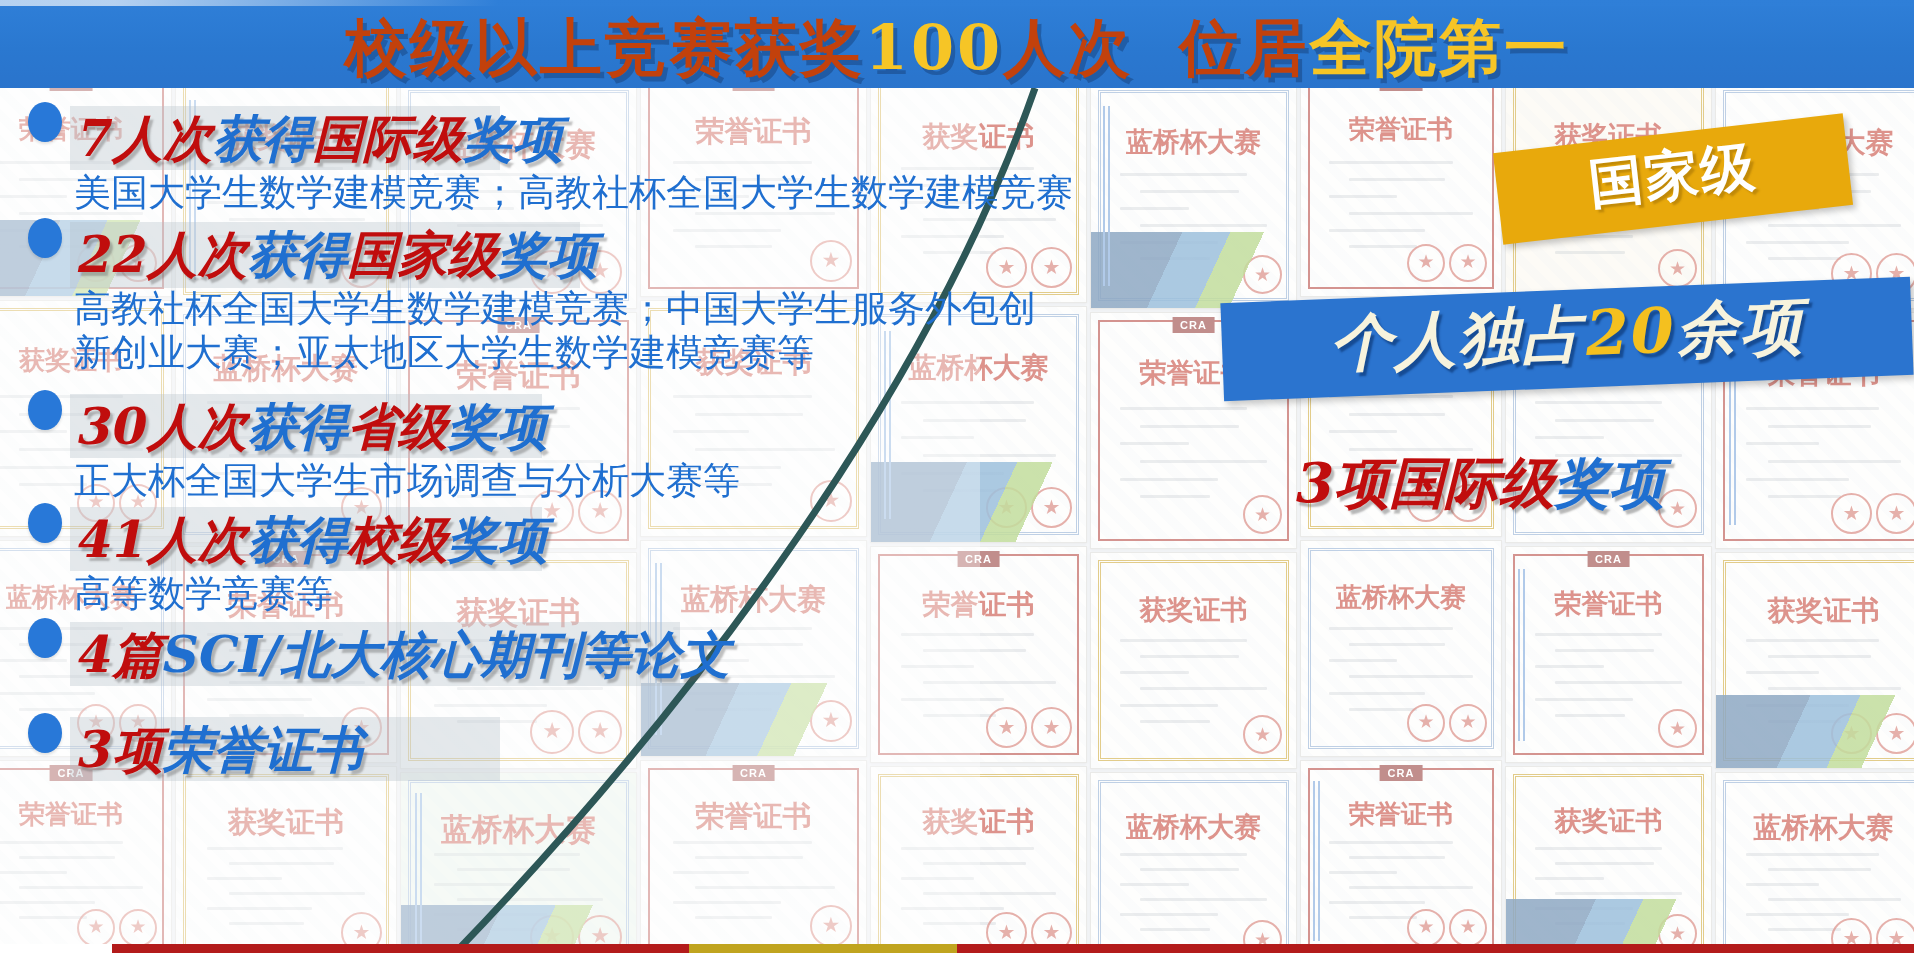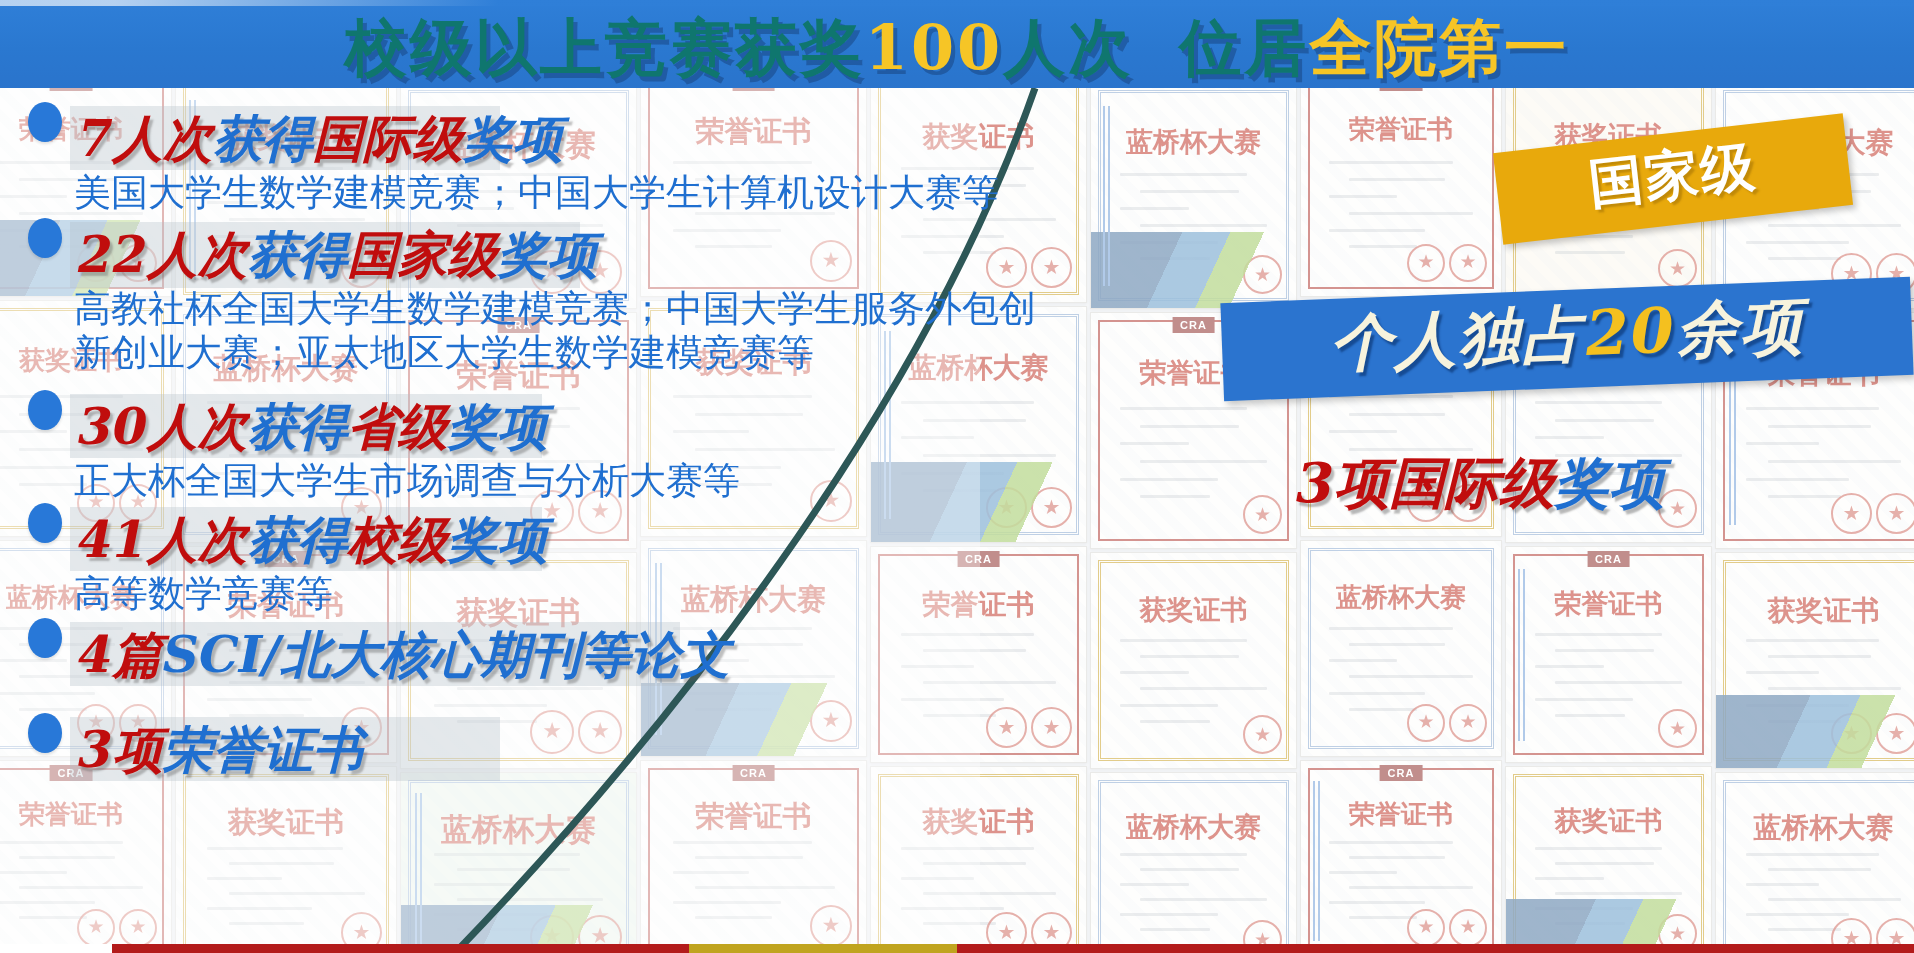--- a/index.html
+++ b/index.html
@@ -79,21 +79,21 @@
   }
   .header-title{
     position:absolute;left:0;right:0;top:10px;
     text-align:center;
     font-family:"DejaVu Serif","Liberation Serif",serif;
     font-weight:bold;font-size:62px;line-height:76px;
     letter-spacing:3px;
     white-space:nowrap;
   }
   .header-title span{display:inline-block;}
-  .hw{color:#0f766e;text-shadow:4px 5px 0 rgba(20,60,115,.45);}
+  .hw{color:#c2410c;text-shadow:4px 5px 0 rgba(20,60,115,.45);}
   .hy{color:#f6c526;text-shadow:4px 5px 0 rgba(20,60,115,.45);}
   .hgap{width:46px;}
 
   
   .curve{position:absolute;left:0;top:88px;width:1914px;height:865px;pointer-events:none;}
 
   
   .bottombar{
     position:absolute;left:0;bottom:0;width:1914px;height:9px;
     background:linear-gradient(90deg,#b31b1b 0 36%,#c0a41f 36% 50%,#b31b1b 50% 72%,#b31b1b 72% 100%);
@@ -666,21 +666,21 @@
   </div>
 
   <div class="left-list">
 
     <div class="row">
       <div class="bullet" style="left:28px;top:14px;"></div>
       <div class="hl-strip" style="left:70px;top:18px;width:430px;height:64px;"></div>
       <div class="big" style="left:78px;top:18px;font-size:50px;">
         <span class="r">7人次</span><span class="b">获得</span><span class="r">国际级</span><span class="b">奖项</span>
       </div>
-      <div class="sub" style="left:74px;top:80px;font-size:37px;">美国大学生数学建模竞赛；中国大学生计算机设计大赛等</div>
+      <div class="sub" style="left:74px;top:80px;font-size:37px;">美国大学生数学建模竞赛；高教社杯全国大学生数学建模竞赛</div>
     </div>
 
     <div class="row">
       <div class="bullet" style="left:28px;top:130px;"></div>
       <div class="hl-strip" style="left:70px;top:134px;width:510px;height:66px;"></div>
       <div class="big" style="left:78px;top:134px;font-size:50px;">
         <span class="r">22人次</span><span class="b">获得</span><span class="r">国家级</span><span class="b">奖项</span>
       </div>
       <div class="sub" style="left:74px;top:196px;font-size:37px;">高教社杯全国大学生数学建模竞赛；中国大学生服务外包创</div>
       <div class="sub2" style="left:74px;top:240px;font-size:37px;">新创业大赛；亚太地区大学生数学建模竞赛等</div>

